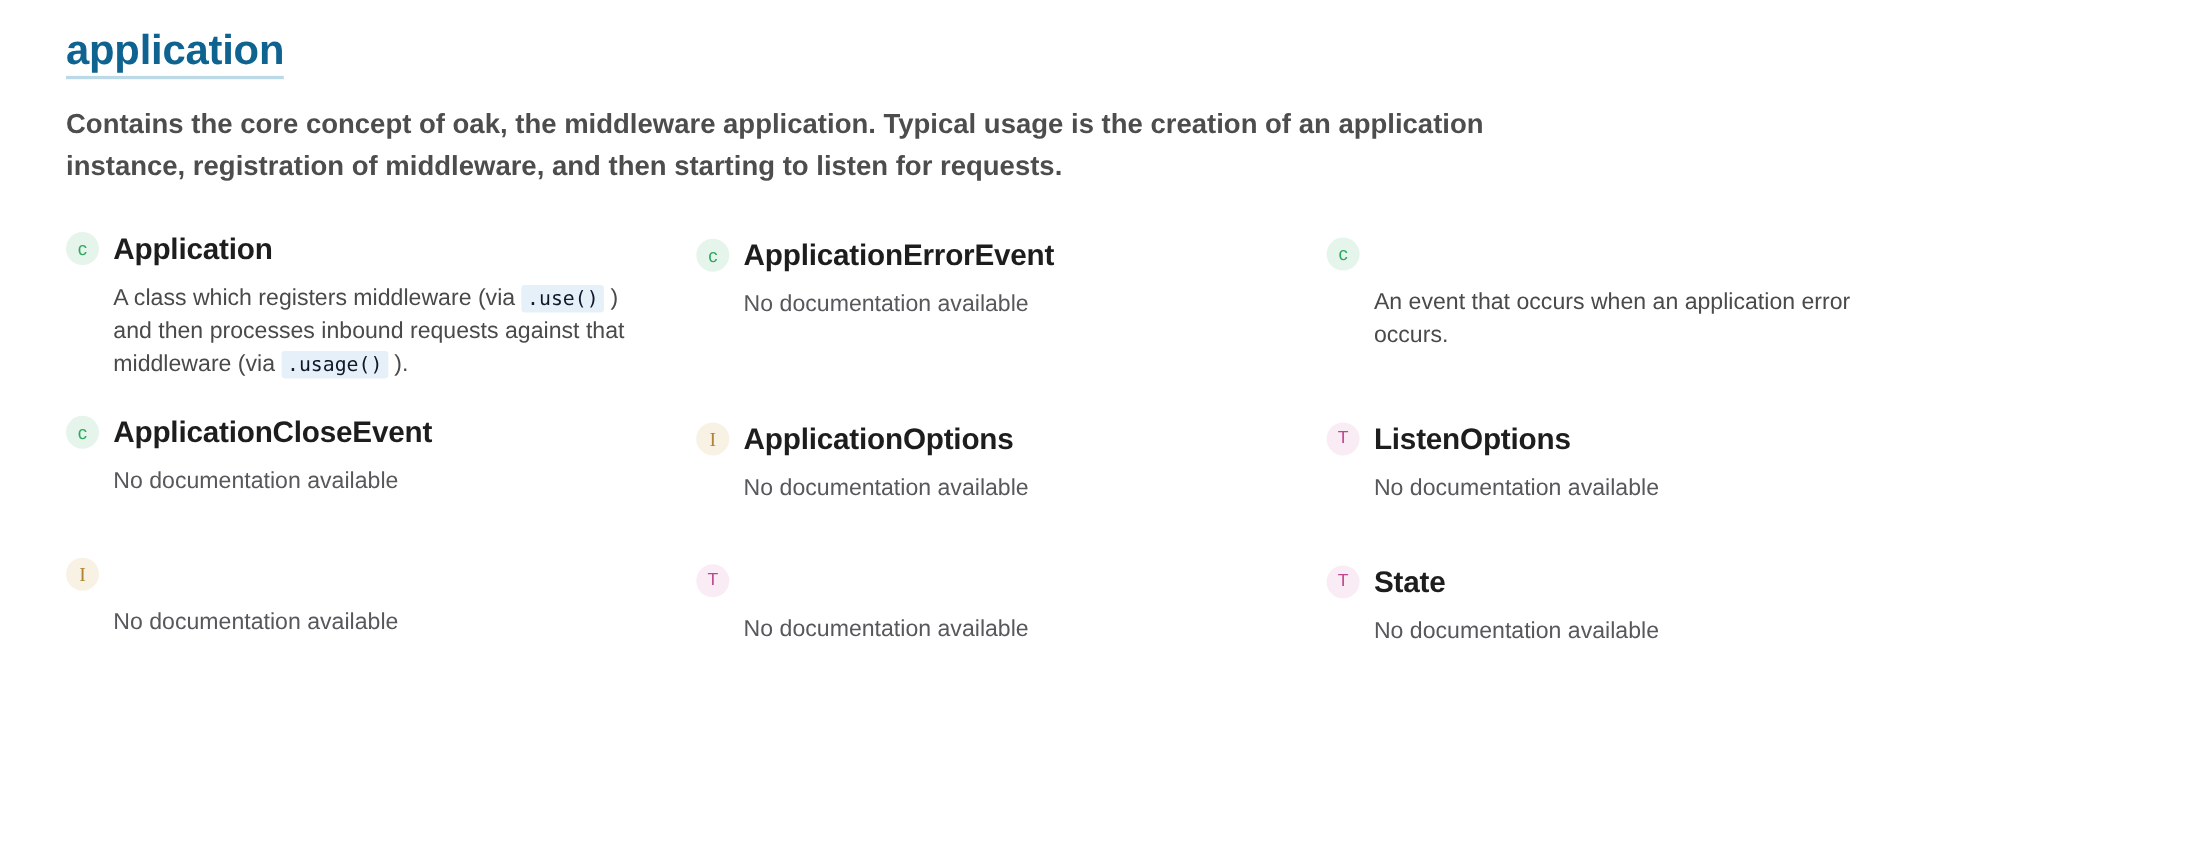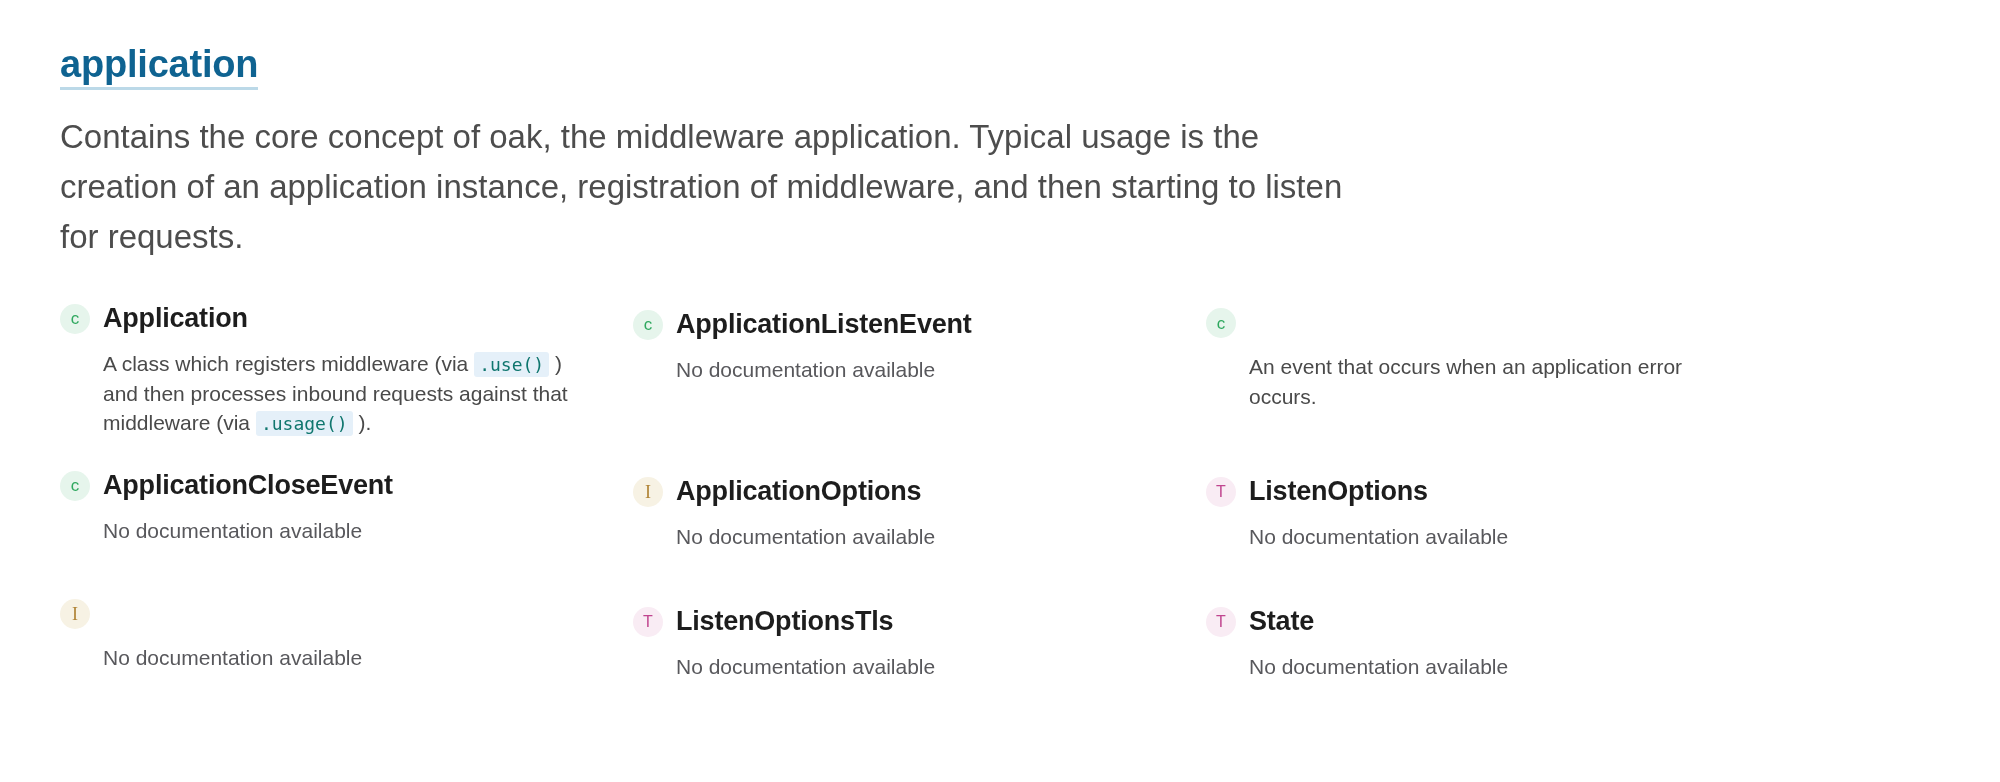--- a/index.html
+++ b/index.html
@@ -14,21 +14,21 @@
     height: 782px;
     font-family: "Liberation Sans", sans-serif;
     color: #232323;
     overflow: hidden;
   }
 
   .page {
     width: 1736px;
     height: 782px;
     position: relative;
-    padding: 45px 60px 0 60px;
+    padding: 27px 60px 0 60px;
   }
 
   
   .module-heading {
     margin: 0;
     padding: 0;
     font-size: 38px;
     line-height: 1.05;
     font-weight: 700;
     letter-spacing: -0.2px;
@@ -38,25 +38,25 @@
     color: #0f6391;
     text-decoration: none;
     border-bottom: 3px solid #bcd9e8;
     padding-bottom: 2px;
     display: inline-block;
   }
 
   
   .module-desc {
     margin: 22px 0 0 0;
-    font-size: 33px;
+    font-size: 25px;
     line-height: 1.52;
     color: #4d4d4d;
     max-width: 1290px;
-    font-weight: 400;
+    font-weight: 700;
   }
 
   
   .symbol-grid {
     margin-top: 40px;
     display: grid;
     grid-template-columns: 573px 573px 573px;
     column-gap: 0px;
     row-gap: 0px;
   }
@@ -123,21 +123,21 @@
     color: #4a4a4a;
     max-width: 475px;
   }
   .symbol-doc.empty {
     color: #58585c;
   }
 
   code.inline {
     font-family: "DejaVu Sans Mono", monospace;
     background: #e5f0f9;
-    color: #0f766e;
+    color: #0f172a;
     font-size: 18px;
     padding: 2px 5px;
     border-radius: 3px;
     white-space: nowrap;
   }
 
   
   .col-offset { padding-top: 6px; }
 </style>
 </head>
@@ -155,21 +155,21 @@
       <div class="symbol-cell row-1">
         <div class="symbol-head">
           <span class="badge kind-class">c</span>
           <a class="symbol-name" href="#">Application</a>
         </div>
         <div class="symbol-doc">A class which registers middleware (via <code class="inline">.use()</code> ) and then processes inbound requests against that middleware (via <code class="inline">.usage()</code> ).</div>
       </div>
       <div class="symbol-cell row-1 col-offset">
         <div class="symbol-head">
           <span class="badge kind-class">c</span>
-          <a class="symbol-name" href="#">ApplicationListenEvent</a>
+          <a class="symbol-name" href="#">ApplicationErrorEvent</a>
         </div>
         <div class="symbol-doc empty">No documentation available</div>
       </div>
       <div class="symbol-cell row-1 col-offset">
         <div class="symbol-head">
           <span class="badge kind-class">c</span>
         </div>
         <div class="symbol-doc">An event that occurs when an application error occurs.</div>
       </div>
       <div class="symbol-cell row-2">
@@ -195,21 +195,20 @@
       </div>
       <div class="symbol-cell row-3">
         <div class="symbol-head">
           <span class="badge kind-interface">I</span>
         </div>
         <div class="symbol-doc empty">No documentation available</div>
       </div>
       <div class="symbol-cell row-3 col-offset">
         <div class="symbol-head">
           <span class="badge kind-typealias">T</span>
-          <a class="symbol-name" href="#">ListenOptionsTls</a>
         </div>
         <div class="symbol-doc empty">No documentation available</div>
       </div>
       <div class="symbol-cell row-3 col-offset">
         <div class="symbol-head">
           <span class="badge kind-typealias">T</span>
           <a class="symbol-name" href="#">State</a>
         </div>
         <div class="symbol-doc empty">No documentation available</div>
       </div>

